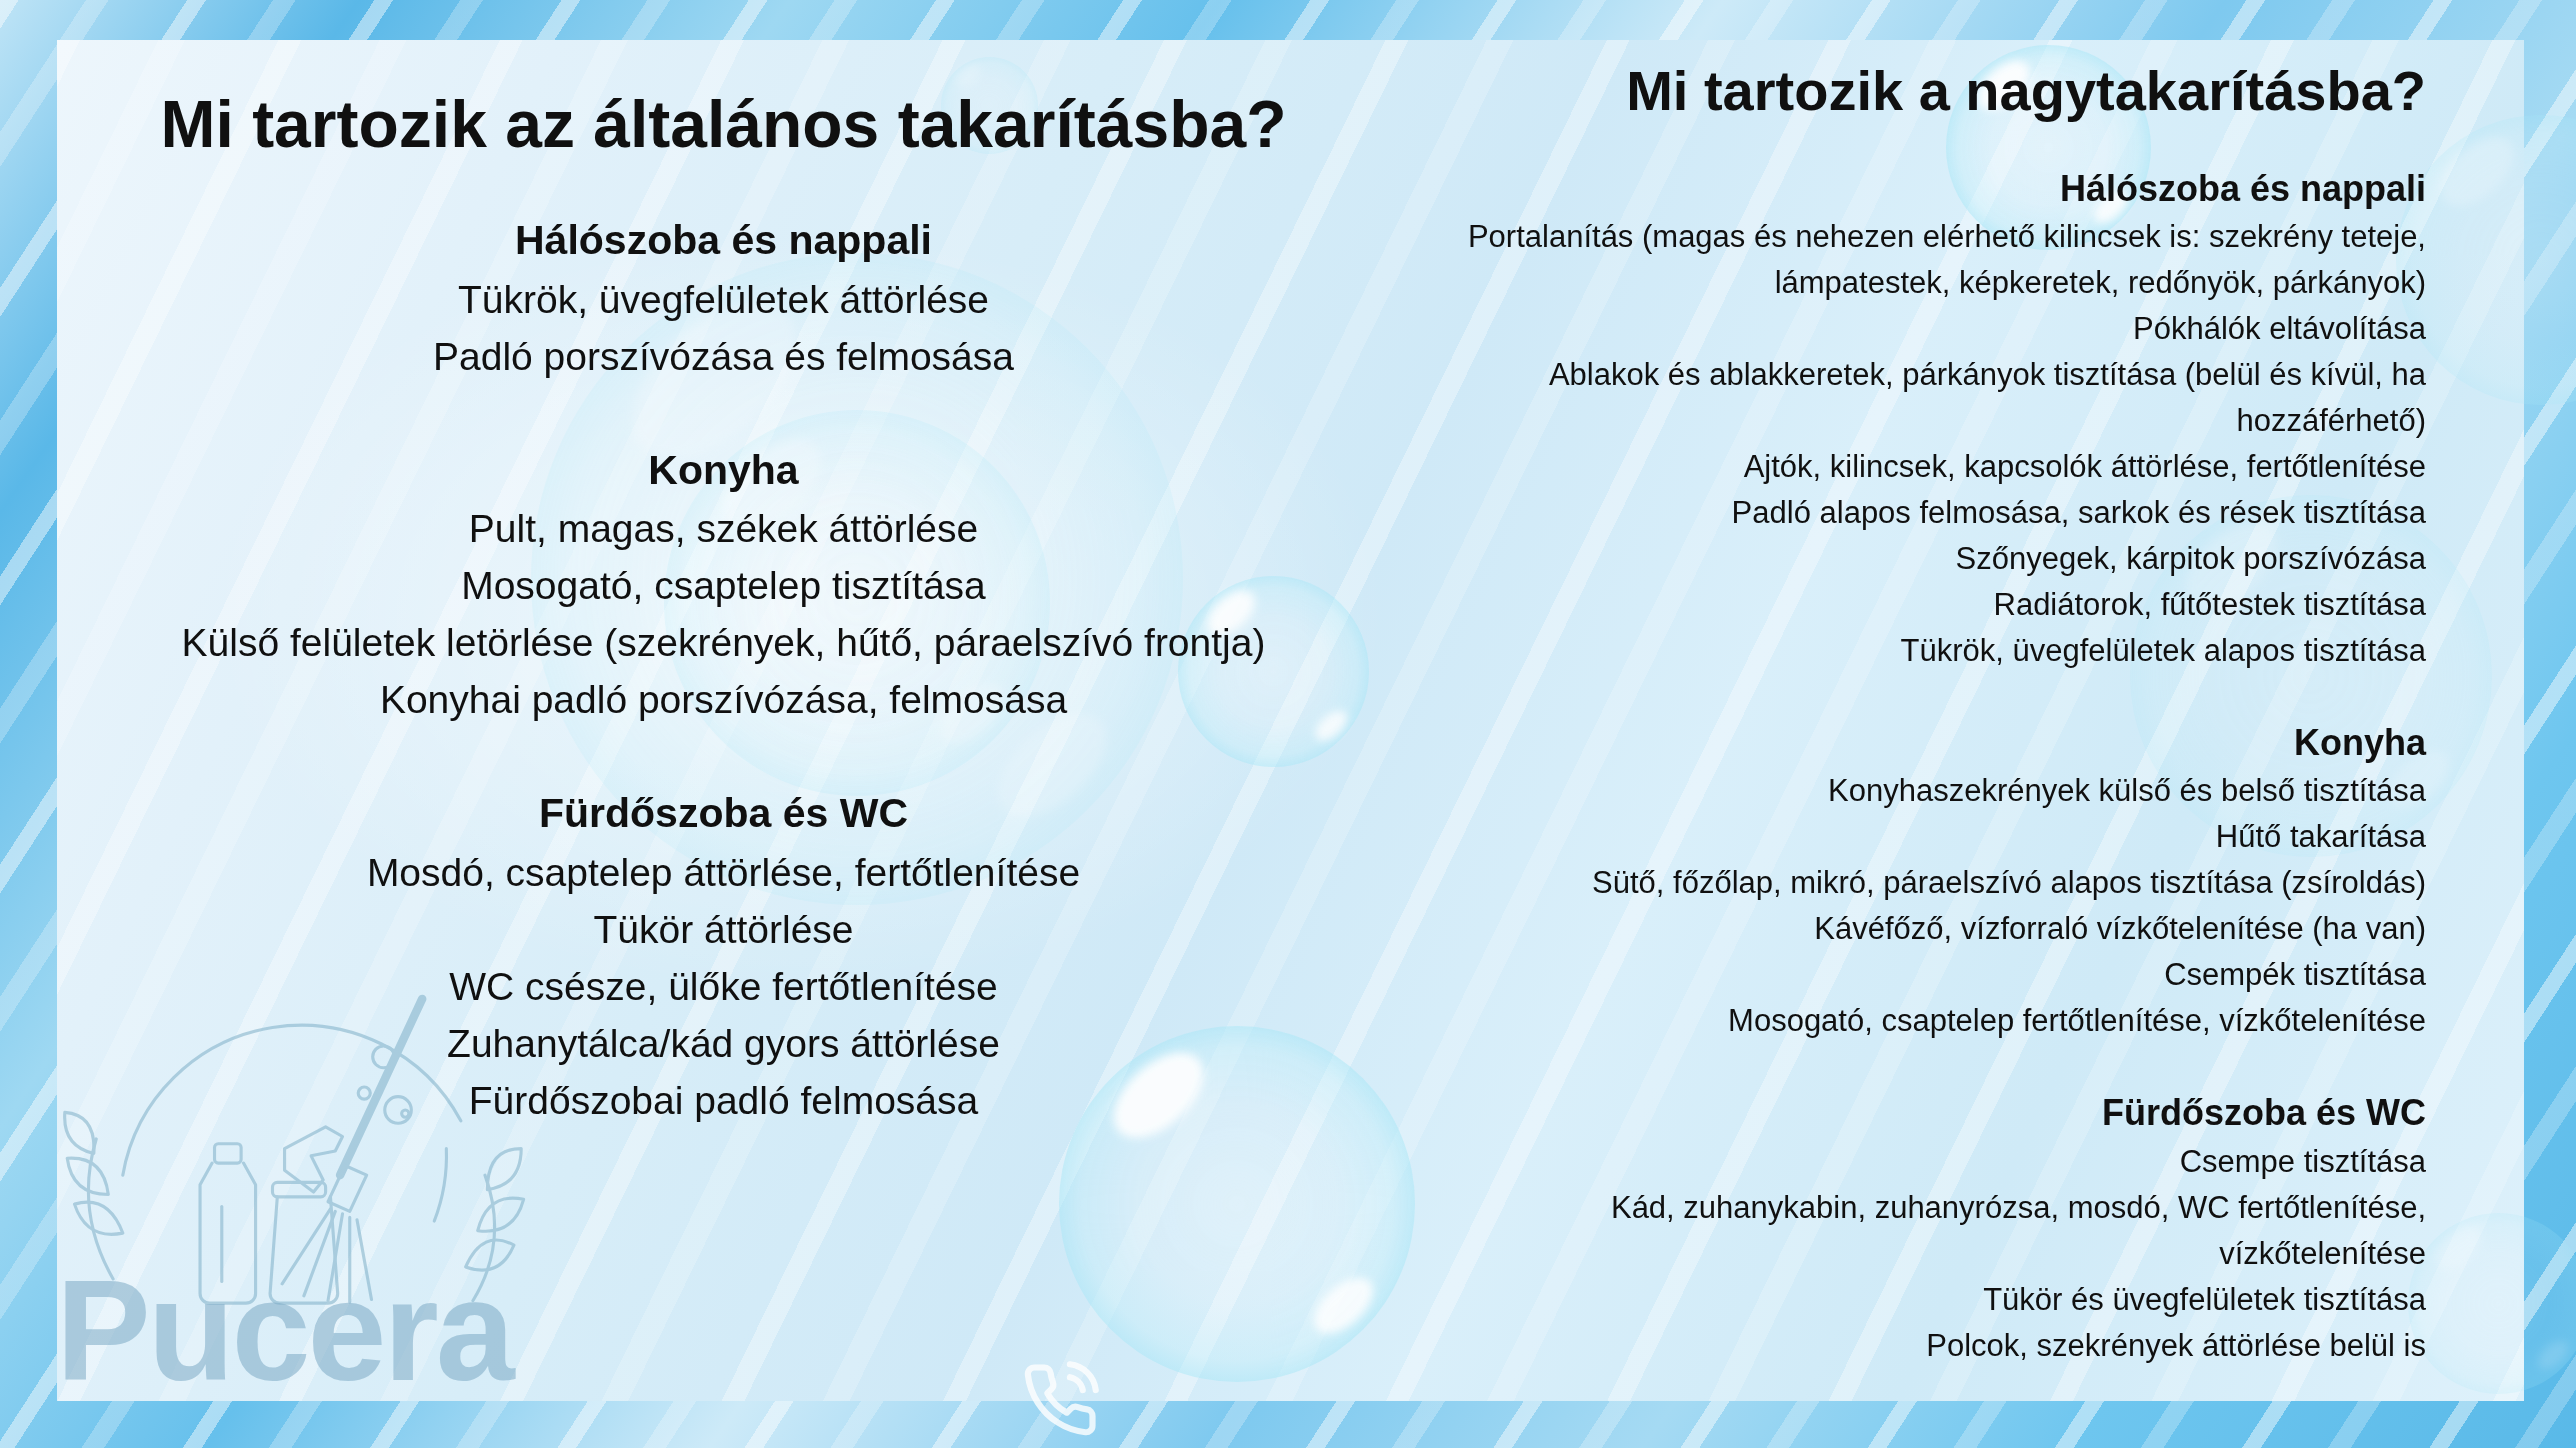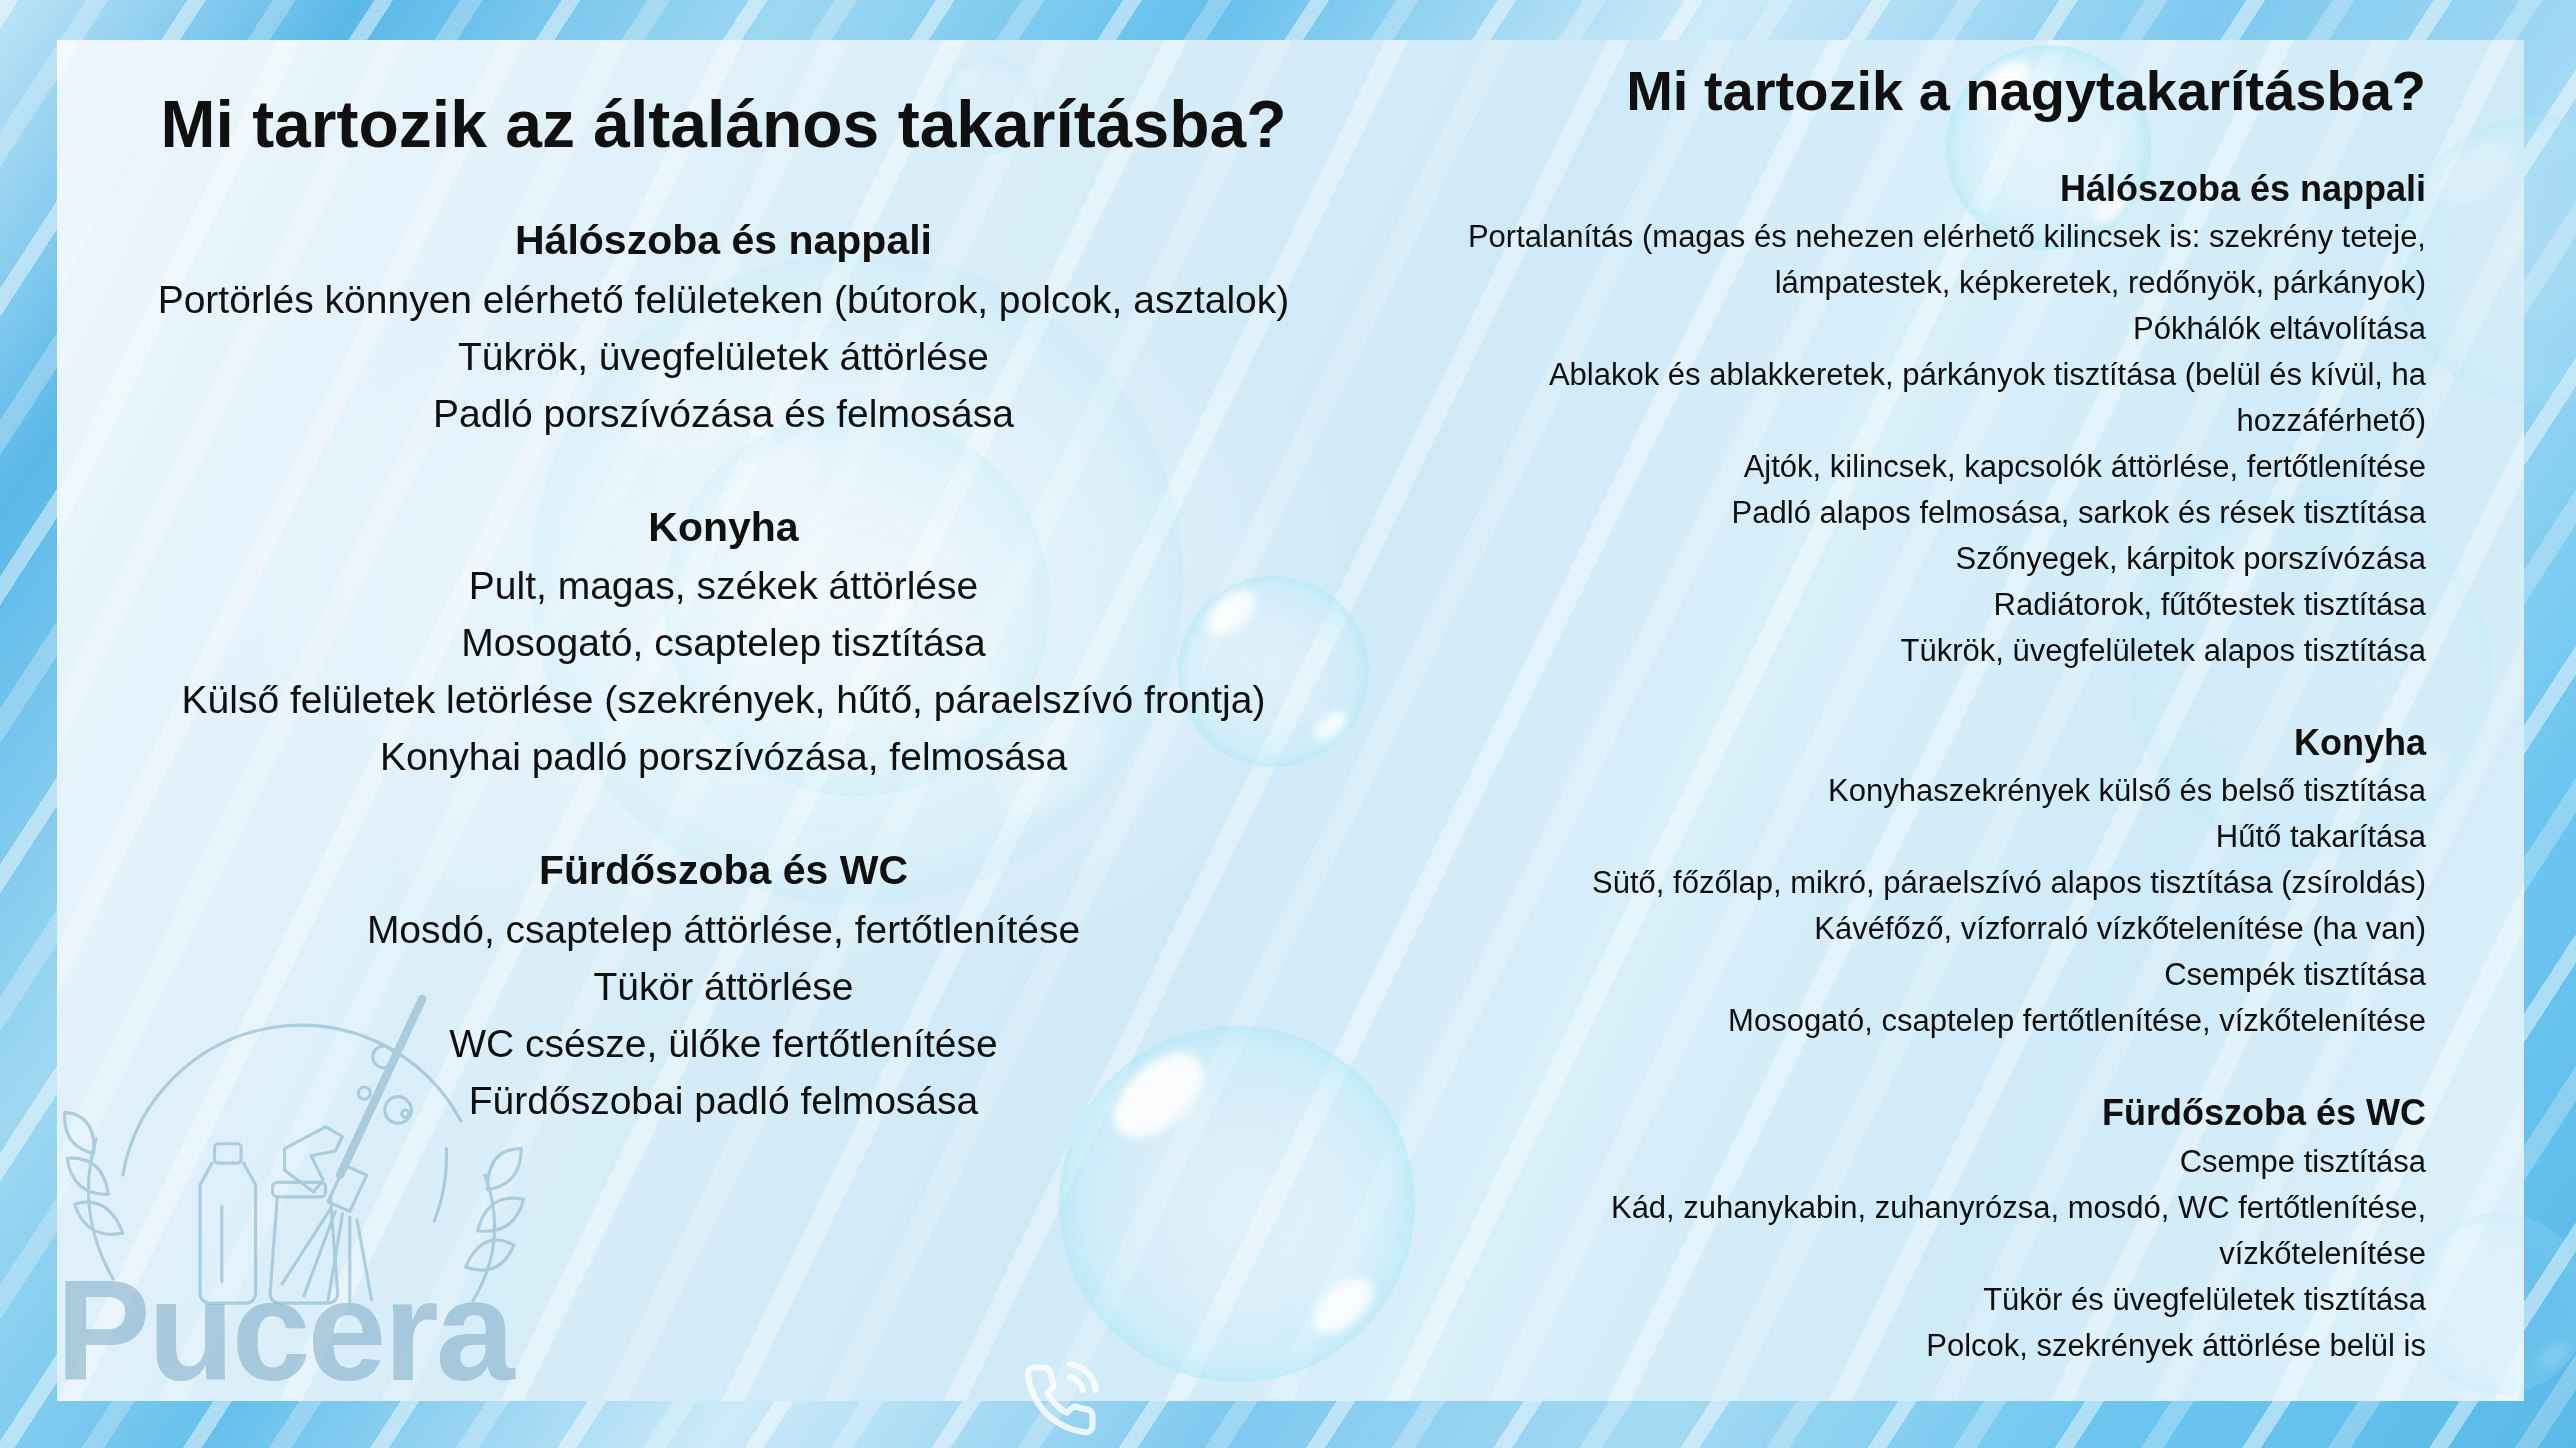--- a/index.html
+++ b/index.html
@@ -119,36 +119,36 @@
 
   <div class="bubble" style="left:1946px;top:45px;width:205px;height:205px;opacity:.9;z-index:4;"></div>
   <div class="bubble" style="left:1178px;top:576px;width:191px;height:191px;opacity:.85;z-index:4;"></div>
   <div class="bubble" style="left:1059px;top:1026px;width:356px;height:356px;opacity:.9;z-index:4;"></div>
 
   <div class="col col-left">
     <div class="col-title">Mi tartozik az általános takarításba?</div>
     <div class="sections">
         <div class="section">
           <div class="heading">Hálószoba és nappali</div>
-          <div class="item">Portörlés könnyen elérhető felületeken (bútorok, polcok, asztalok)</div>
           <div class="item">Tükrök, üvegfelületek áttörlése</div>
           <div class="item">Padló porszívózása és felmosása</div>
         </div>
         <div class="section">
           <div class="heading">Konyha</div>
           <div class="item">Pult, magas, székek áttörlése</div>
           <div class="item">Mosogató, csaptelep tisztítása</div>
           <div class="item">Külső felületek letörlése (szekrények, hűtő, páraelszívó frontja)</div>
           <div class="item">Konyhai padló porszívózása, felmosása</div>
         </div>
         <div class="section">
           <div class="heading">Fürdőszoba és WC</div>
           <div class="item">Mosdó, csaptelep áttörlése, fertőtlenítése</div>
           <div class="item">Tükör áttörlése</div>
           <div class="item">WC csésze, ülőke fertőtlenítése</div>
+          <div class="item">Zuhanytálca/kád gyors áttörlése</div>
           <div class="item">Fürdőszobai padló felmosása</div>
         </div>
       </div>
   </div>
 
   <div class="col col-right">
     <div class="col-title">Mi tartozik a nagytakarításba?</div>
     <div class="sections">
         <div class="section">
           <div class="heading">Hálószoba és nappali</div>

